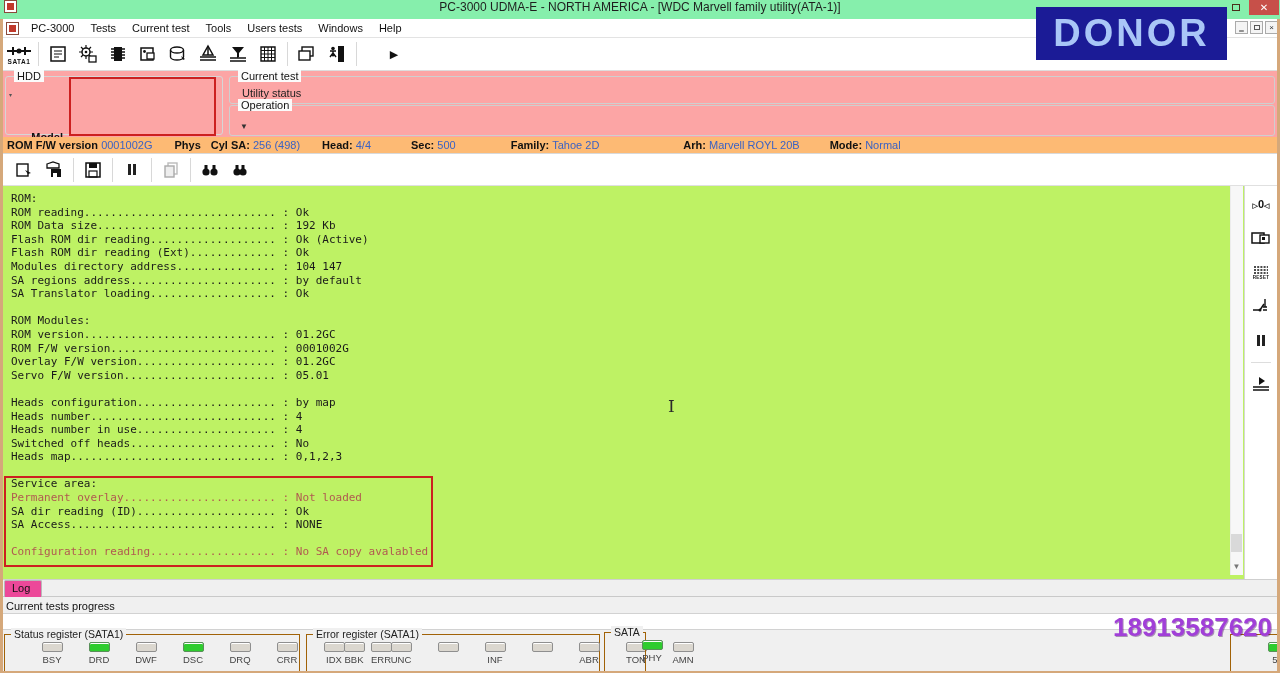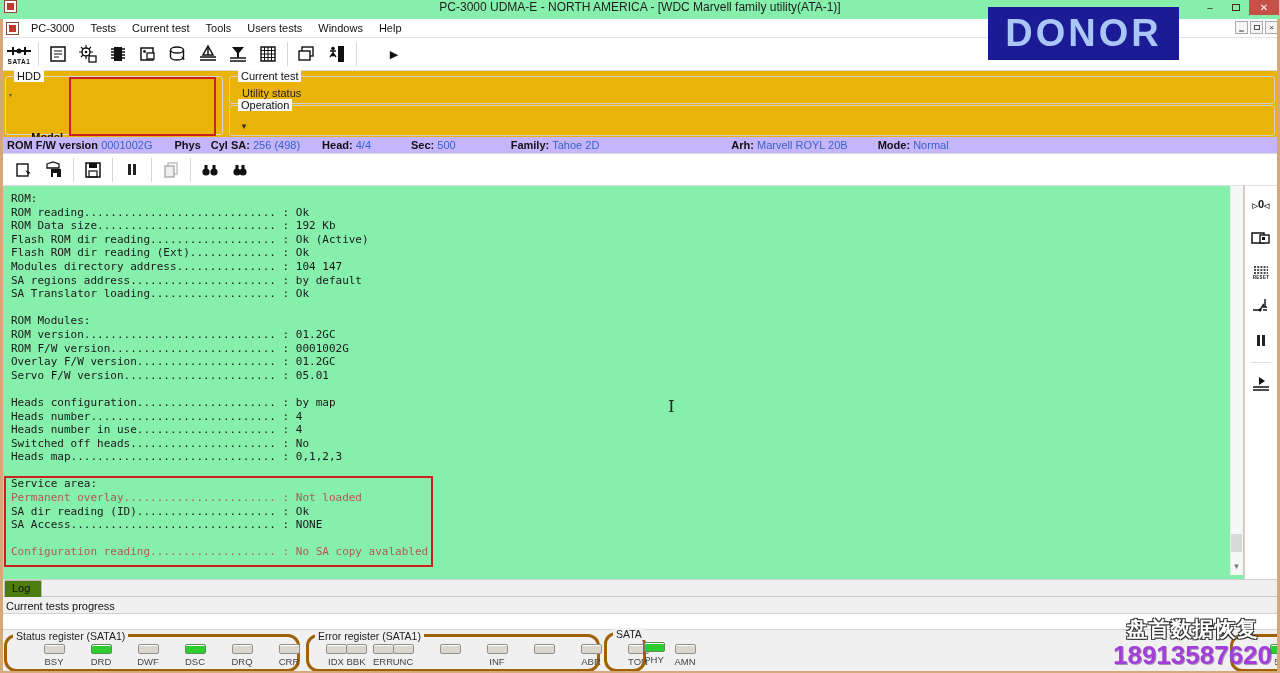--- a/index.html
+++ b/index.html
@@ -28,88 +28,88 @@
   .mdi-btn { width:13px; height:13px; border:1px solid #aaa; background:#f4f4f4; font-size:8px; color:#333; display:flex; align-items:center; justify-content:center; }
 
   
   #toolbar { position:absolute; left:0; top:38px; width:1280px; height:33px; background:#fff; border-bottom:1px solid #ddd; display:flex; align-items:center; }
   .tb-btn { height:30px; min-width:30px; display:flex; flex-direction:column; align-items:center; justify-content:center; color:#111; }
   .tb-sep { width:1px; height:24px; background:#d8d8d8; margin:0 4px; }
   .tb-label { font-size:6.5px; font-weight:bold; letter-spacing:.5px; }
   .tb-btn svg { display:block; }
 
   
-  #infopanel { position:absolute; left:3px; top:71px; width:1274px; height:66px; background:#eab308; }
+  #infopanel { position:absolute; left:3px; top:71px; width:1274px; height:66px; background:#fca5a5; }
   .groupbox { position:absolute; border:1px solid #cfcfcf; border-radius:3px; }
   .groupbox > .legend { position:absolute; top:-7px; left:8px; background:#fbfbfb; padding:0 3px; font-size:11px; color:#111; white-space:nowrap; }
   #gb-hdd { left:2px; top:5px; width:218px; height:59px; border-color:#d6d6d6; }
   .hdd-row { display:flex; font-size:11px; line-height:13px; }
   .hdd-label { width:62px; text-align:right; font-weight:bold; color:#111; padding-right:5px;margin-top:48px; }
   .hdd-value { color:#111; }
   #hdd-marker { position:absolute; left:3px; top:14px; font-size:6px; color:#555; }
   #gb-current { left:226px; top:5px; width:1046px; height:28px; }
   #gb-current .inner { font-size:11px; color:#222; padding:10px 0 0 12px; }
   #gb-operation { left:226px; top:34px; width:1046px; height:31px; }
   #op-arrow { position:absolute; left:10px; top:16px; font-size:8px; color:#333; }
 
   
   .red-box { position:absolute; border:2px solid #cc2020; z-index:8; pointer-events:none; }
   #redbox-hdd { left:69px; top:77px; width:147px; height:59px; }
   #redbox-sa { left:4px; top:476px; width:429px; height:91px; }
 
   
-  #statusline { position:absolute; left:3px; top:137px; width:1274px; height:17px; background:#c4b5fd; border-bottom:1px solid #d9d9d9; display:flex; align-items:center; font-size:11px; padding-left:4px; }
+  #statusline { position:absolute; left:3px; top:137px; width:1274px; height:17px; background:#fdba74; border-bottom:1px solid #d9d9d9; display:flex; align-items:center; font-size:11px; padding-left:4px; }
   .sl-item { margin-right:14px; white-space:nowrap; }
   .sl-label { font-weight:bold; color:#111; }
   .sl-value { color:#3b62c4; } 
 
   
   #logtoolbar { position:absolute; left:3px; top:154px; width:1274px; height:32px; background:#fff; border-bottom:1px solid #e0e0e0; display:flex; align-items:center; padding-left:6px; }
   .ltb-btn { width:30px; height:28px; display:flex; align-items:center; justify-content:center; }
   .pause-glyph { display:inline-block; width:8px; height:11px; border-left:3px solid #222; border-right:3px solid #222; }
 
   
-  #main { position:absolute; left:3px; top:186px; width:1274px; height:394px; background:#86efac; border-bottom:1px solid #cfcfcf; }
+  #main { position:absolute; left:3px; top:186px; width:1274px; height:394px; background:#bef264; border-bottom:1px solid #cfcfcf; }
   #log { position:absolute; left:0; top:0; right:46px; bottom:0; padding:6px 0 0 8px; font-family:"DejaVu Sans Mono","Liberation Mono",monospace; font-size:11px; white-space:pre; }
   .log-line { height:13.6px; color:#1a1a1a; }
   .log-line.red { color:#b05a50; }
   
   #scrollbar { position:absolute; right:34px; top:0; bottom:4px; width:13px; background:#f7f7f7; border-left:1px solid #ececec; }
   #scroll-thumb { position:absolute; right:1px; width:11px; height:18px; top:348px; background:#d9d9d9; }
   #scroll-down { position:absolute; right:1px; bottom:2px; width:11px; height:12px; font-size:8px; color:#777; text-align:center; line-height:12px; }
   
   #righttoolbar { position:absolute; right:0; top:0; bottom:0; width:33px; background:#fff; border-left:1px solid #d5d5d5; display:flex; flex-direction:column; align-items:center; padding-top:6px; gap:10px; }
   .rtb-btn { width:26px; height:24px; display:flex; flex-direction:column; align-items:center; justify-content:center; font-size:11px; color:#111; }
   .rtb-zero { font-size:11px; font-weight:bold; }
   .rtb-zero .tri { font-size:7px; }
   .rtb-reset-txt { font-size:4.5px; font-weight:bold; letter-spacing:.3px; }
   .rtb-sep { width:20px; height:1px; background:#ddd; }
 
   
-  #logtab { position:absolute; left:4px; top:580px; width:38px; height:17px; background:#4d7c0f; border:1px solid #b9b9b9; border-bottom:none; border-radius:2px 2px 0 0; font-size:11px; color:#111; padding:1px 6px 0 7px; z-index:3; }
+  #logtab { position:absolute; left:4px; top:580px; width:38px; height:17px; background:#ec4899; border:1px solid #b9b9b9; border-bottom:none; border-radius:2px 2px 0 0; font-size:11px; color:#111; padding:1px 6px 0 7px; z-index:3; }
   #tabline { position:absolute; left:3px; top:596px; width:1274px; height:1px; background:#c9c9c9; }
   #progress-label { position:absolute; left:6px; top:600px; font-size:11px; color:#111; }
   #progress-bar { position:absolute; left:2px; top:613px; width:1276px; height:17px; background:#fff; border:1px solid #d2d2d2; }
 
   
   #bottom { position:absolute; left:0; top:630px; width:1280px; height:43px; background:#f0f0f0; }
-  .ledbox { position:absolute; border:3px solid #a16207; border-radius:12px; height:38px; top:4px; }
+  .ledbox { position:absolute; border:1px solid #a16207; border-radius:0; height:38px; top:4px; }
   .ledbox > .legend { position:absolute; top:-7px; left:6px; background:#f0f0f0; padding:0 3px; font-size:10.5px; color:#222; white-space:nowrap; }
   .led-row { display:flex; justify-content:space-around; align-items:flex-start; padding-top:7px; height:100%; }
   .led-cell { display:flex; flex-direction:column; align-items:center; width:34px;padding-left:47px; }
   .led { width:21px; height:10px; border:1px solid #8f8f8f; border-radius:2px; background:#dbd7cf; box-shadow:inset 0 1px 0 #fff; }
   .led.on { background:#2ecc2e; border-color:#5a8f5a; }
   .led-label { font-size:9.5px; color:#444; margin-top:2px; }
   #grp-status { left:4px; width:296px; }
   #grp-error { left:306px; width:294px; }
   #grp-sata { left:604px; width:42px; top:2px; height:40px; }
   #grp-power { left:1230px; width:60px; }
 
   
-  #donor { position:absolute; left:988px; top:7px; width:191px; height:53px; background:#1b1b96; display:flex; align-items:center; justify-content:center; z-index:10; }
+  #donor { position:absolute; left:1036px; top:7px; width:191px; height:53px; background:#1b1b96; display:flex; align-items:center; justify-content:center; z-index:10; }
   #donor span { color:#a9c6f7; font-size:38px; font-weight:bold; letter-spacing:3px; }
 
   
   #watermark { position:absolute; right:0px; top:615px; width:175px; text-align:center; z-index:12; pointer-events:none; }
   #wm1 { font-size:21px; font-weight:bold; color:#fff; text-shadow:1px 1px 0 #333,-1px -1px 0 #333,1px -1px 0 #333,-1px 1px 0 #333; letter-spacing:1px; }
   #wm2 { font-size:26px; font-weight:bold; color:#a13fd8; text-shadow:1px 1px 0 rgba(60,0,90,.4); line-height:24px; }
 
   
   #ibeam { position:absolute; left:668px; top:396px; font-family:"DejaVu Serif",serif; font-size:17px; color:#2a2a2a; z-index:9; }
 </style>
@@ -270,21 +270,21 @@
   </div>
   <div class="red-box" id="redbox-hdd"></div>
 
   <div id="statusline">
       <span class="sl-item" style="margin-right: 22px;"><span class="sl-label">ROM F/W version </span><span class="sl-value">0001002G</span></span>
       <span class="sl-item" style="margin-right: 10px;"><span class="sl-label">Phys</span></span>
       <span class="sl-item" style="margin-right: 22px;"><span class="sl-label">Cyl SA: </span><span class="sl-value">256 (498)</span></span>
       <span class="sl-item" style="margin-right: 40px;"><span class="sl-label">Head: </span><span class="sl-value">4/4</span></span>
       <span class="sl-item" style="margin-right: 55px;"><span class="sl-label">Sec: </span><span class="sl-value">500</span></span>
       <span class="sl-item" style="margin-right: 84px;"><span class="sl-label">Family: </span><span class="sl-value">Tahoe 2D</span></span>
-      <span class="sl-item" style="margin-right: 30px; margin-left: 48px;"><span class="sl-label">Arh: </span><span class="sl-value">Marvell ROYL 20B</span></span>
+      <span class="sl-item" style="margin-right: 30px;"><span class="sl-label">Arh: </span><span class="sl-value">Marvell ROYL 20B</span></span>
       <span class="sl-item" style="margin-right: 14px;"><span class="sl-label">Mode: </span><span class="sl-value">Normal</span></span>
     </div>
 
   <div id="logtoolbar">
     <div class="ltb-btn">
       <svg width="20" height="18" viewBox="0 0 20 18">
           <rect x="3" y="3" width="11" height="12" fill="none" stroke="#111" stroke-width="1.4"></rect>
           <path d="M11 9l6 3-3 1z" fill="#111"></path>
         </svg>
     </div>
@@ -474,18 +474,17 @@
           </div>
           <div class="led-cell">
             <div class="led on"></div>
             <div class="led-label">12V</div>
           </div>
         </div>
       </div>
   </div>
 
   <div id="watermark">
-    <div id="wm1">盘首数据恢复</div>
     <div id="wm2">18913587620</div>
   </div>
 
   <div id="ibeam">I</div>
 </div>
 
 </body></html>

